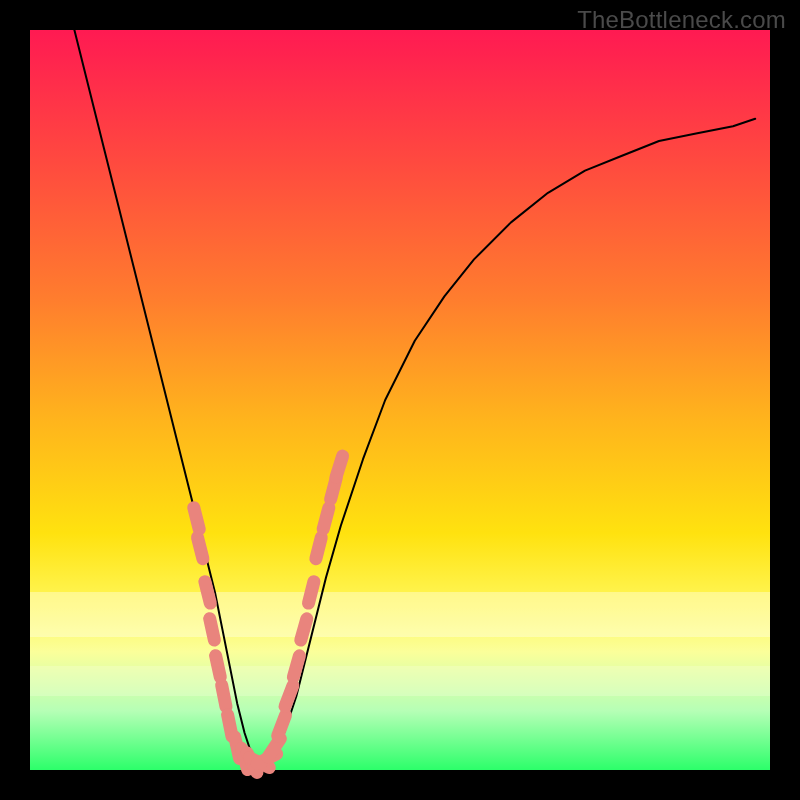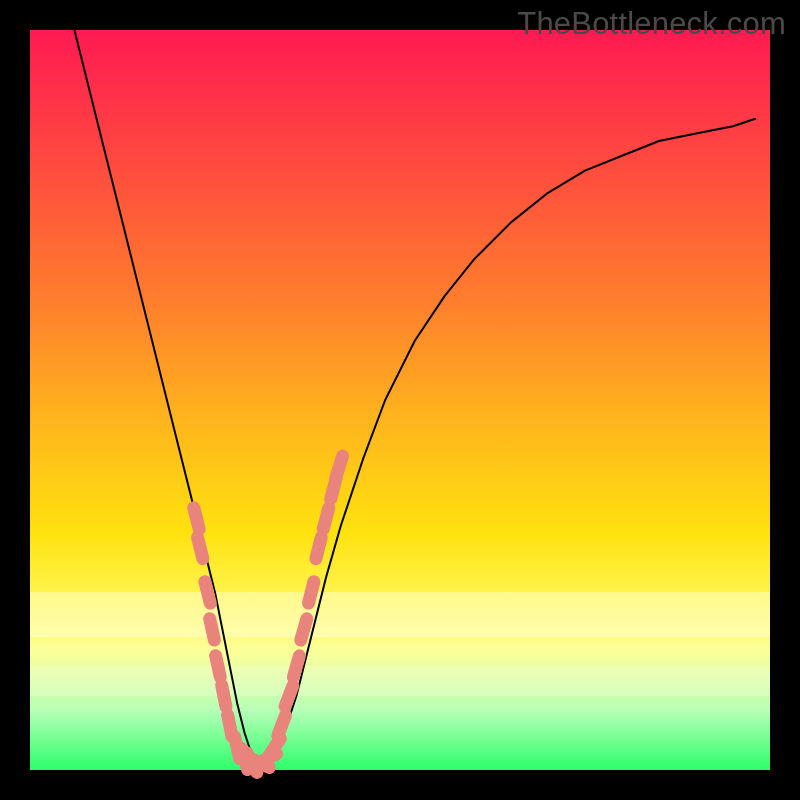--- a/index.html
+++ b/index.html
@@ -17,21 +17,21 @@
     top: 0;
     width: 800px;
     height: 800px;
     background: #000;
   }
   .watermark {
     position: absolute;
     top: 6px;
     right: 14px;
     color: #4a4a4a;
-    font-size: 31px;
+    font-size: 24px;
     font-weight: 400;
     letter-spacing: 0.2px;
     z-index: 10;
   }
   .plot {
     position: absolute;
     left: 30px;
     top: 30px;
     width: 740px;
     height: 740px;

